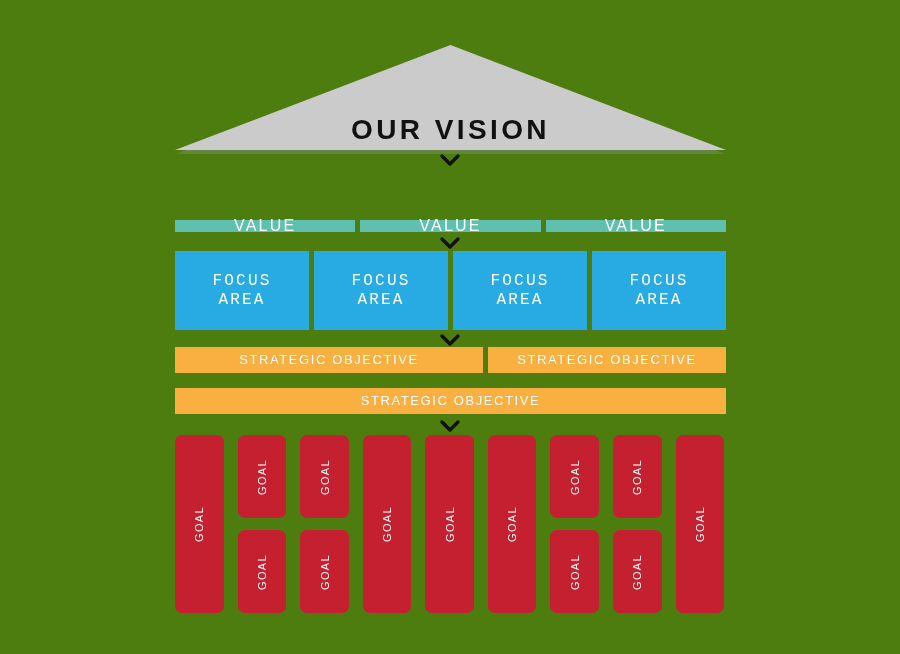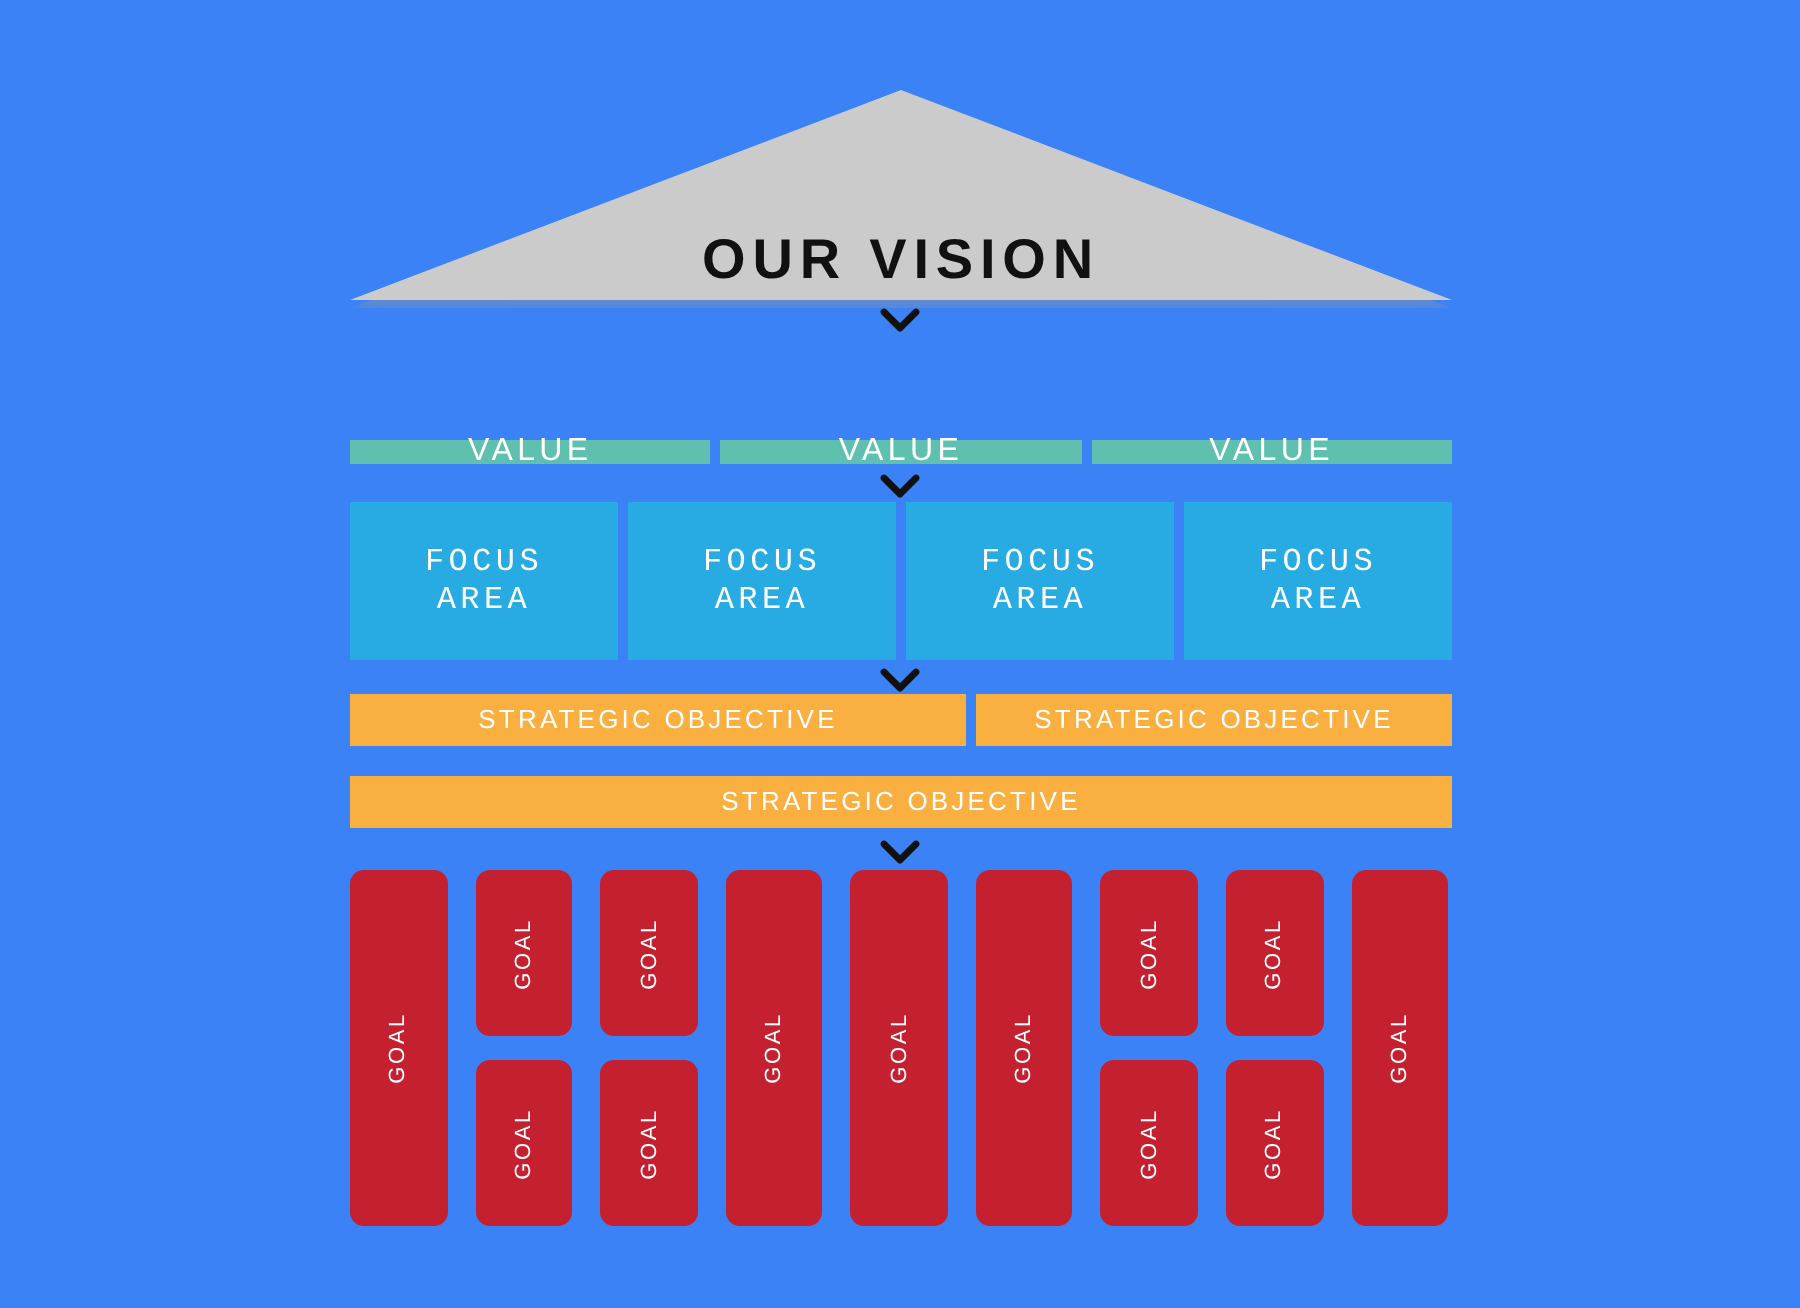--- a/index.html
+++ b/index.html
@@ -154,21 +154,21 @@
     color: #ffffff;
     font-size: 11px;
     letter-spacing: 1.3px;
     transform: rotate(-90deg);
     white-space: nowrap;
   }
 </style>
 </head>
 <body>
 
-<div id="canvas" style="background: #3b82f6;">
+<div id="canvas" style="background: #4d7c0f;">
 
   <div id="vision-block">
     <div id="vision-shadow"></div>
     <div id="vision-triangle" style="background: rgb(203, 203, 203);"></div>
     <div id="vision-title" style="color: rgb(17, 17, 17);">OUR VISION</div>
   </div>
 
   <div class="chevron" style="top:153px">
     <svg width="22" height="14" viewBox="0 0 22 14" aria-hidden="true">
       <path d="M3 3 L11 11 L19 3" fill="none" stroke="#111111" stroke-width="3.4" stroke-linecap="round" stroke-linejoin="round"></path>

